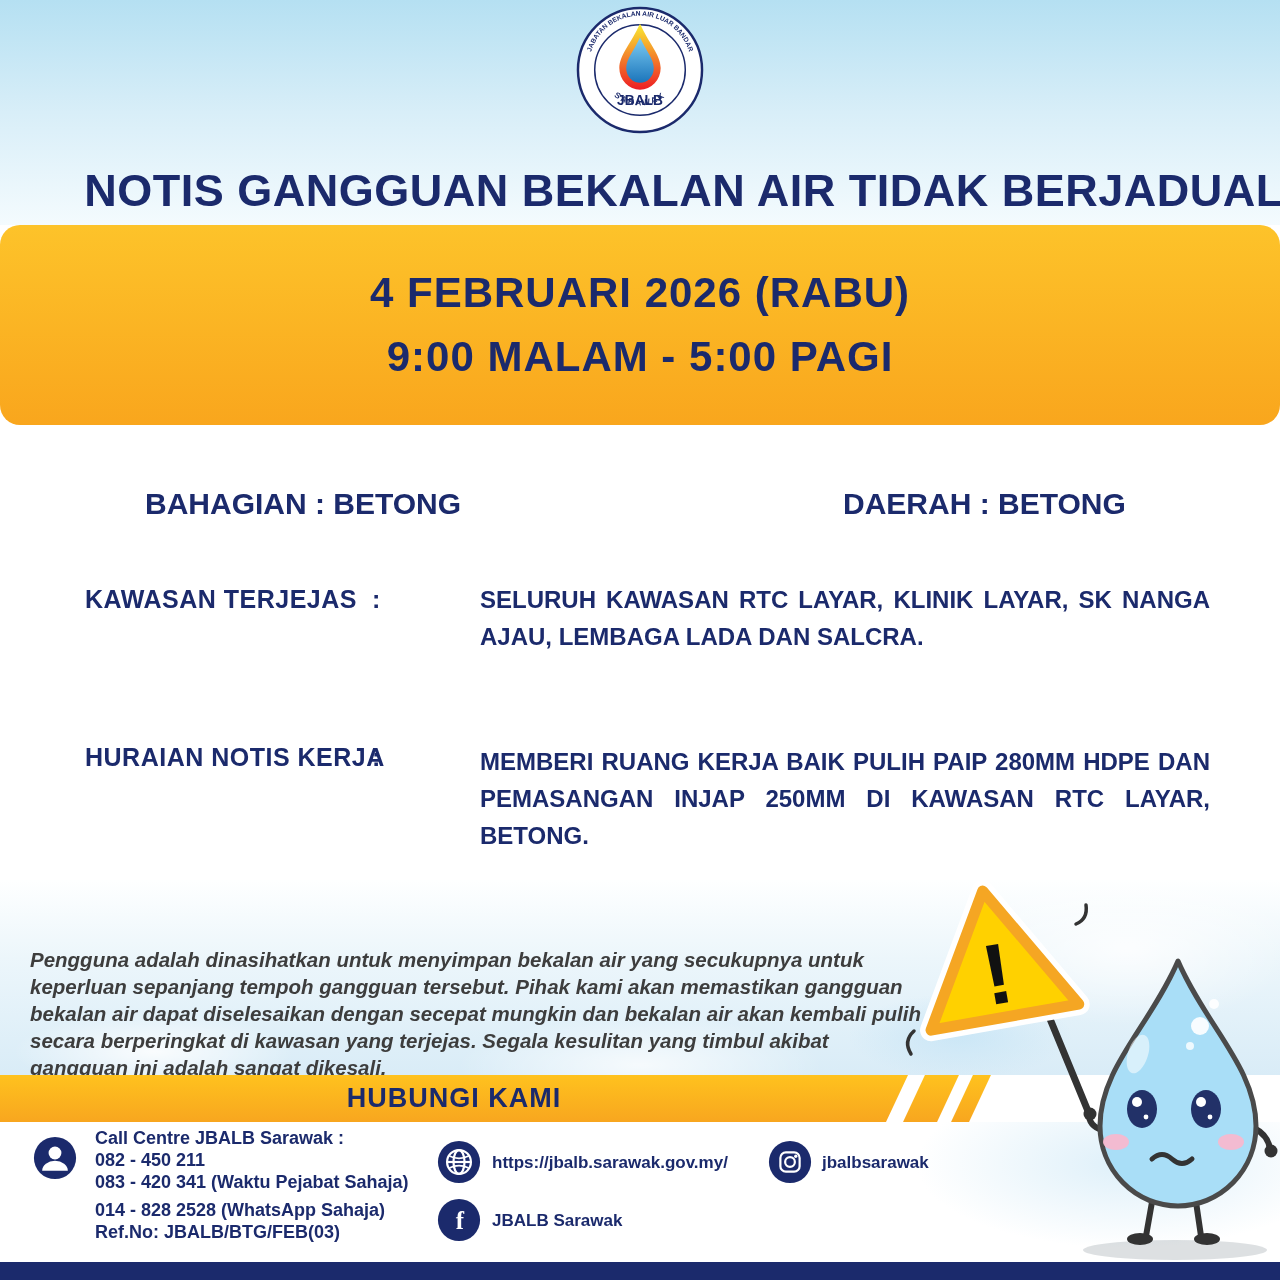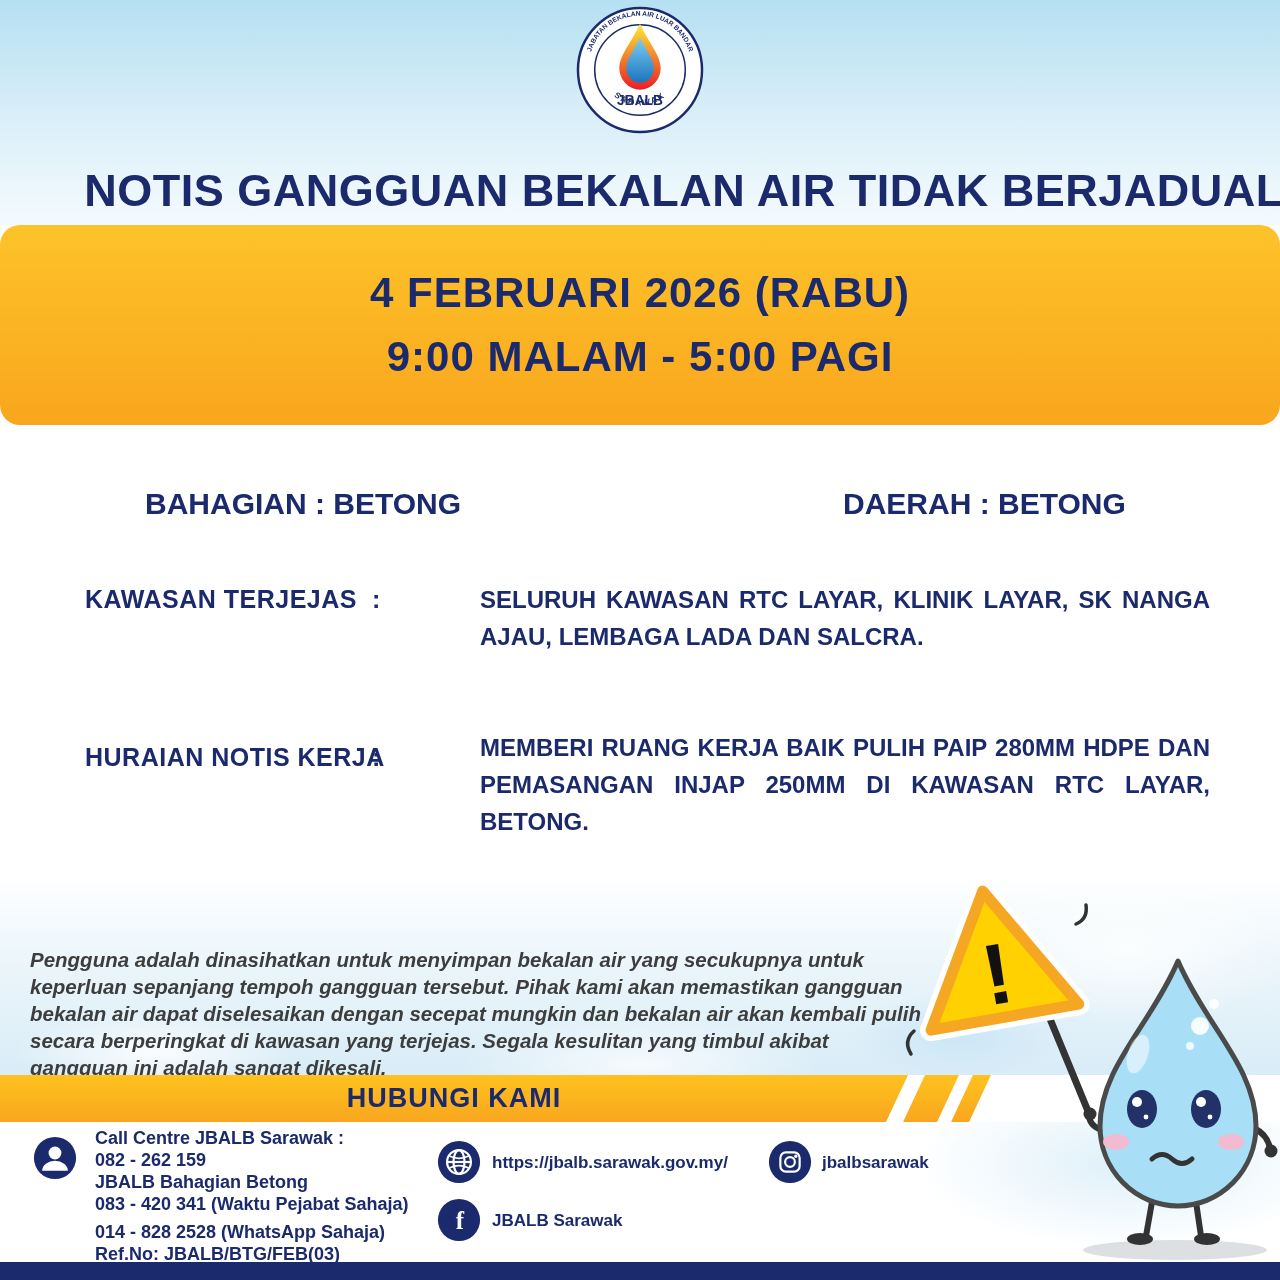--- a/index.html
+++ b/index.html
@@ -36,21 +36,21 @@
   .k-label { left:85px;  top:160px; }
   .k-colon { left:372px; top:160px; }
   .h-label { left:85px;  top:318px; }
   .h-colon { left:372px; top:318px; }
   .row-value {
     position:absolute; left:480px; width:730px; margin:0;
     font-size:24px; font-weight:700; color:#1b2a6c;
     text-align:justify; line-height:1.55;
   }
   .k-value { top:156px; }
-  .h-value { top:304px; }
+  .h-value { top:318px; }
   
   .advisory {
     position:absolute; top:880px; left:0; width:100%; height:195px;
     background:linear-gradient(180deg,#feffff 0%, #ecf6fb 40%, #d9ecf7 100%);
   }
   .advisory::before {
     content:""; position:absolute; inset:0; pointer-events:none;
     background:
       radial-gradient(ellipse 200px 55px at 12% 88%, rgba(255,255,255,.85), transparent 70%),
       radial-gradient(ellipse 260px 70px at 50% 95%, rgba(255,255,255,.75), transparent 70%),
@@ -172,22 +172,21 @@
   <section class="contact">
     <span class="c-icon icon-call">
       <svg viewBox="0 0 48 48" width="44" height="44">
         <circle cx="24" cy="24" r="23" fill="#1b2a6c"></circle>
         <circle cx="24" cy="18.5" r="7" fill="#ffffff"></circle>
         <path d="M10 38 a14 11 0 0 1 28 0 Z" fill="#ffffff"></path>
       </svg>
     </span>
     <div class="phone-lines">
       <div class="phone-line">Call Centre JBALB Sarawak :</div>
-      <div class="phone-line">082 - 262 159</div>
-      <div class="phone-line">JBALB Bahagian Betong</div>
+      <div class="phone-line">082 - 450 211</div>
       <div class="phone-line">083 - 420 341 (Waktu Pejabat Sahaja)</div>
       <div class="phone-line gap">014 - 828 2528 (WhatsApp Sahaja)</div>
       <div class="phone-line">Ref.No: JBALB/BTG/FEB(03)</div>
     </div>
 
     <span class="c-icon icon-web">
       <svg viewBox="0 0 48 48" width="44" height="44">
         <circle cx="24" cy="24" r="23" fill="#1b2a6c"></circle>
         <circle cx="24" cy="24" r="13" fill="none" stroke="#ffffff" stroke-width="2.4"></circle>
         <ellipse cx="24" cy="24" rx="6" ry="13" fill="none" stroke="#ffffff" stroke-width="2.4"></ellipse>

